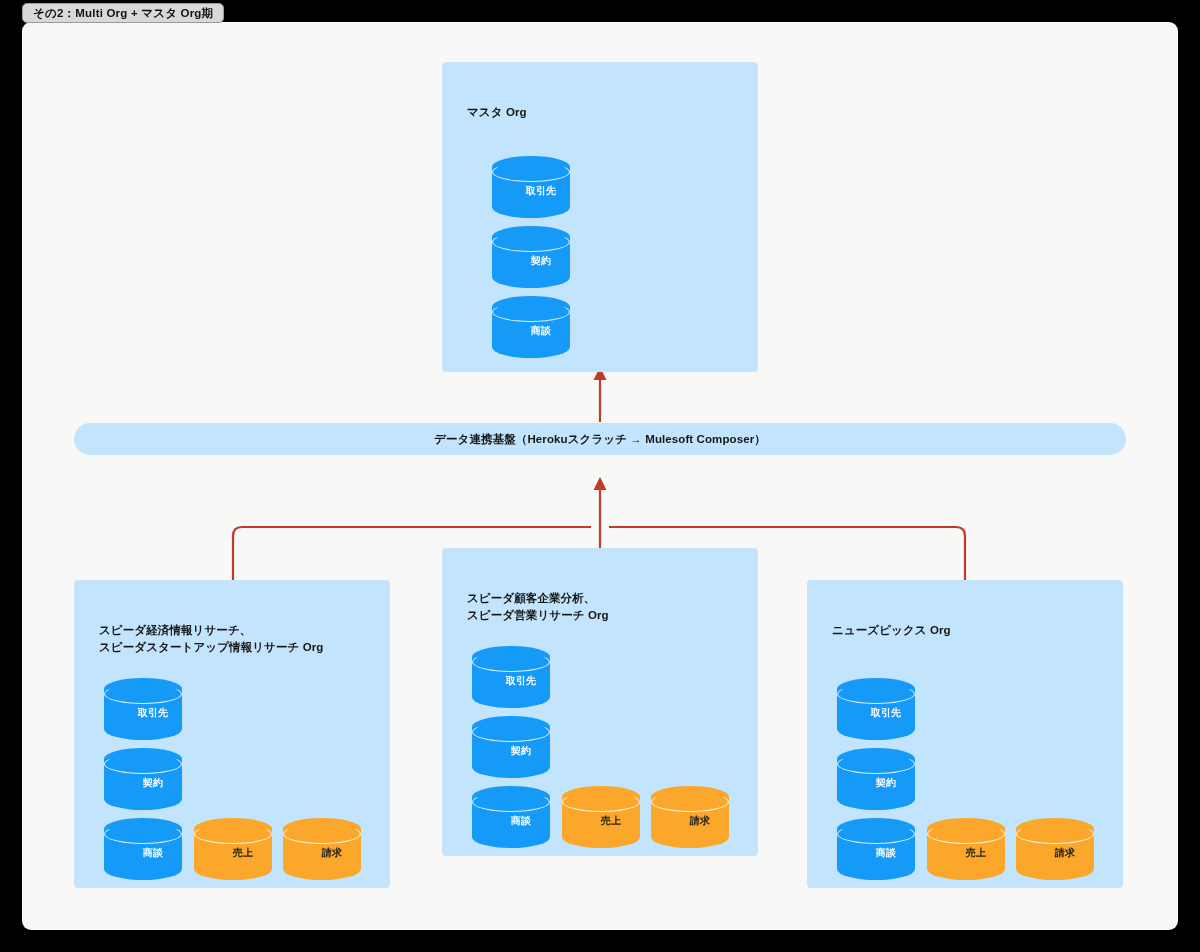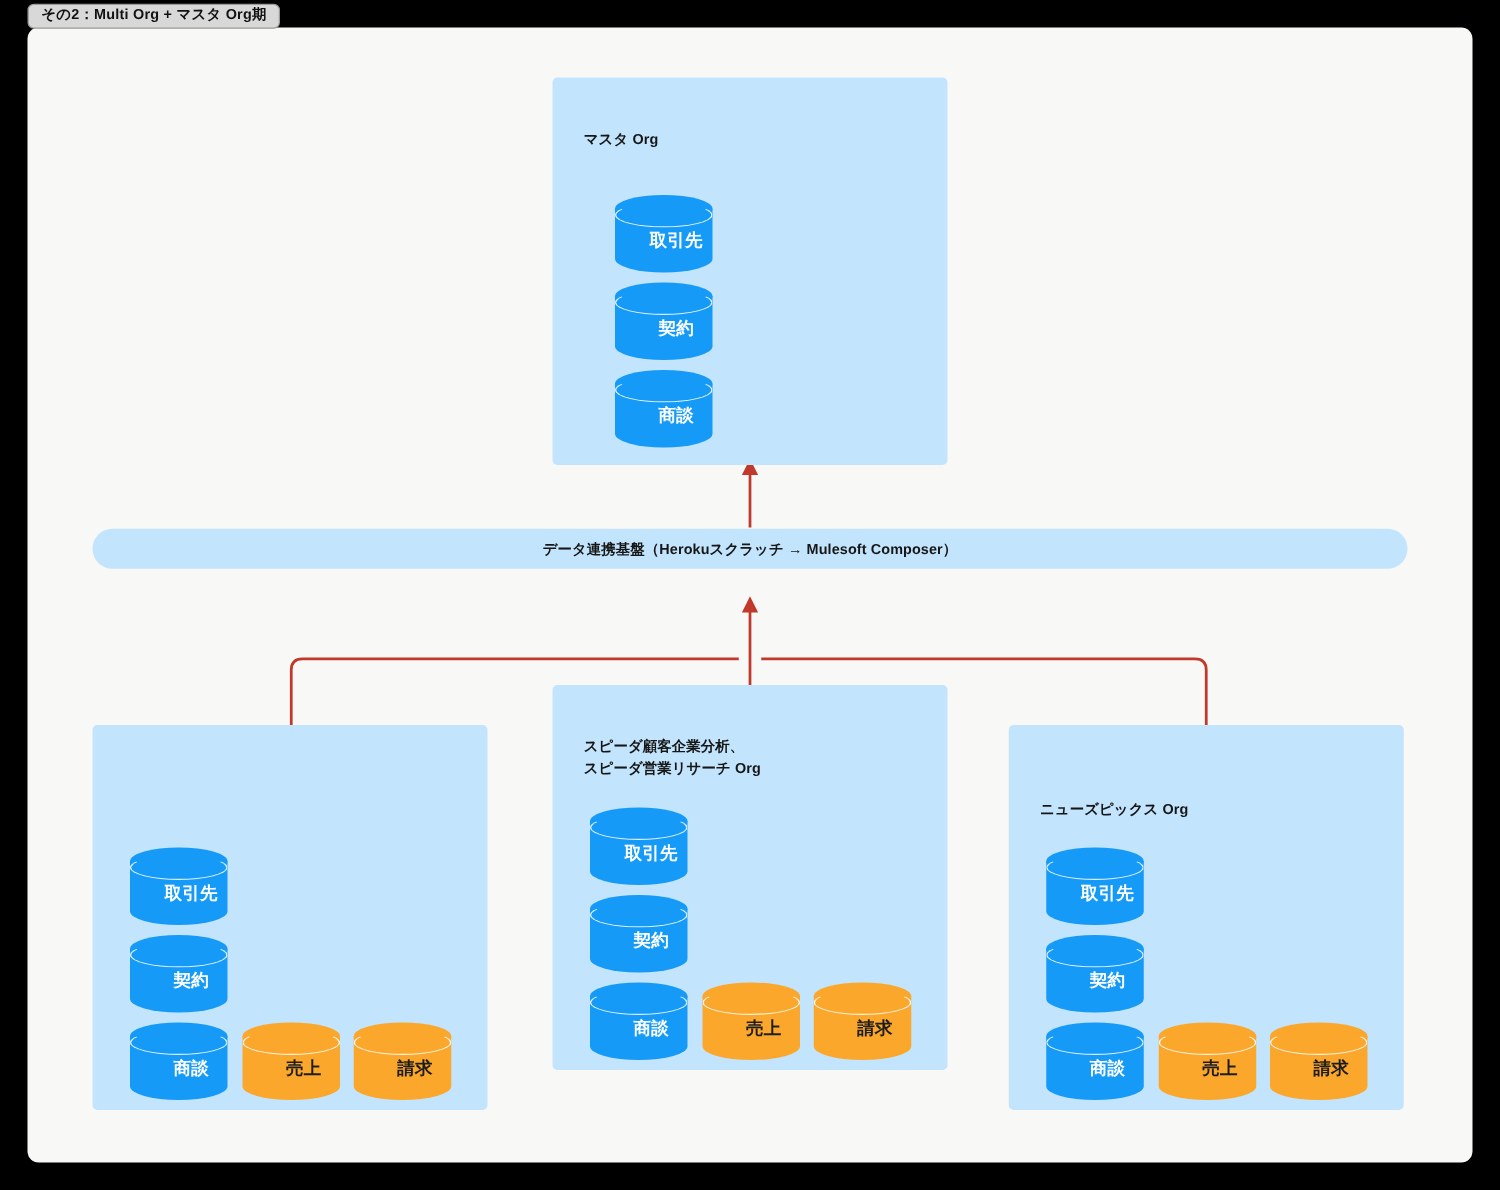--- a/index.html
+++ b/index.html
@@ -22,20 +22,21 @@
   }
 
   
   .title-tab {
     position: absolute;
     left: 22px;
     top: 3px;
     height: 18px;
     padding: 0 10px;
     display: flex;
+    align-items: center;
     background: #d8d8d8;
     border: 1px solid #9a9a9a;
     border-radius: 5px;
     font-size: 11.5px;
     font-weight: bold;
     color: #111111;
     letter-spacing: 0.2px;
     white-space: nowrap;
     z-index: 20;
   }
@@ -122,21 +123,21 @@
     border: 1.6px solid rgba(255,255,255,0.85);
     border-top-color: transparent;
     box-sizing: border-box;
   }
   .cyl .cap-label {
     position: absolute;
     left: 0;
     top: 28px;
     width: 98px;
     text-align: center;
-    font-size: 14px;
+    font-size: 10px;
     font-weight: bold;
     letter-spacing: 0.2px;
   }
   .cyl.blue .body, .cyl.blue .top { background: #159af7; }
   .cyl.blue .cap-label { color: #ffffff; }
   .cyl.orange .body, .cyl.orange .top { background: #fba72c; }
   .cyl.orange .cap-label { color: #1d1d1d; }
 
   
   .conn-svg {
@@ -195,20 +196,22 @@
         <div class="lip"></div>
         <div class="cap-label">商談</div>
       </div>
     </div>
 
     <div class="integration-bar">
       <span class="integration-label">データ連携基盤（Herokuスクラッチ → Mulesoft Composer）</span>
     </div>
 
     <div class="org-box" style="left:52px; top:558px; width:316px; height:308px;">
+      <div class="org-title" style="top:42px;">スピーダ経済情報リサーチ、
+スピーダスタートアップ情報リサーチ Org</div>
       <div class="cyl blue" style="left:30px; top:98px;">
         <div class="body"></div>
         <div class="top"></div>
         <div class="lip"></div>
         <div class="cap-label">取引先</div>
       </div>
       <div class="cyl blue" style="left:30px; top:168px;">
         <div class="body"></div>
         <div class="top"></div>
         <div class="lip"></div>
@@ -263,21 +266,21 @@
       </div>
       <div class="cyl orange" style="left:209px; top:238px;">
         <div class="body"></div>
         <div class="top"></div>
         <div class="lip"></div>
         <div class="cap-label">請求</div>
       </div>
     </div>
 
     <div class="org-box" style="left:785px; top:558px; width:316px; height:308px;">
-      <div class="org-title" style="top:60px;">ニューズピックス Org</div>
+      <div class="org-title" style="top:42px;">ニューズピックス Org</div>
       <div class="cyl blue" style="left:30px; top:98px;">
         <div class="body"></div>
         <div class="top"></div>
         <div class="lip"></div>
         <div class="cap-label">取引先</div>
       </div>
       <div class="cyl blue" style="left:30px; top:168px;">
         <div class="body"></div>
         <div class="top"></div>
         <div class="lip"></div>

